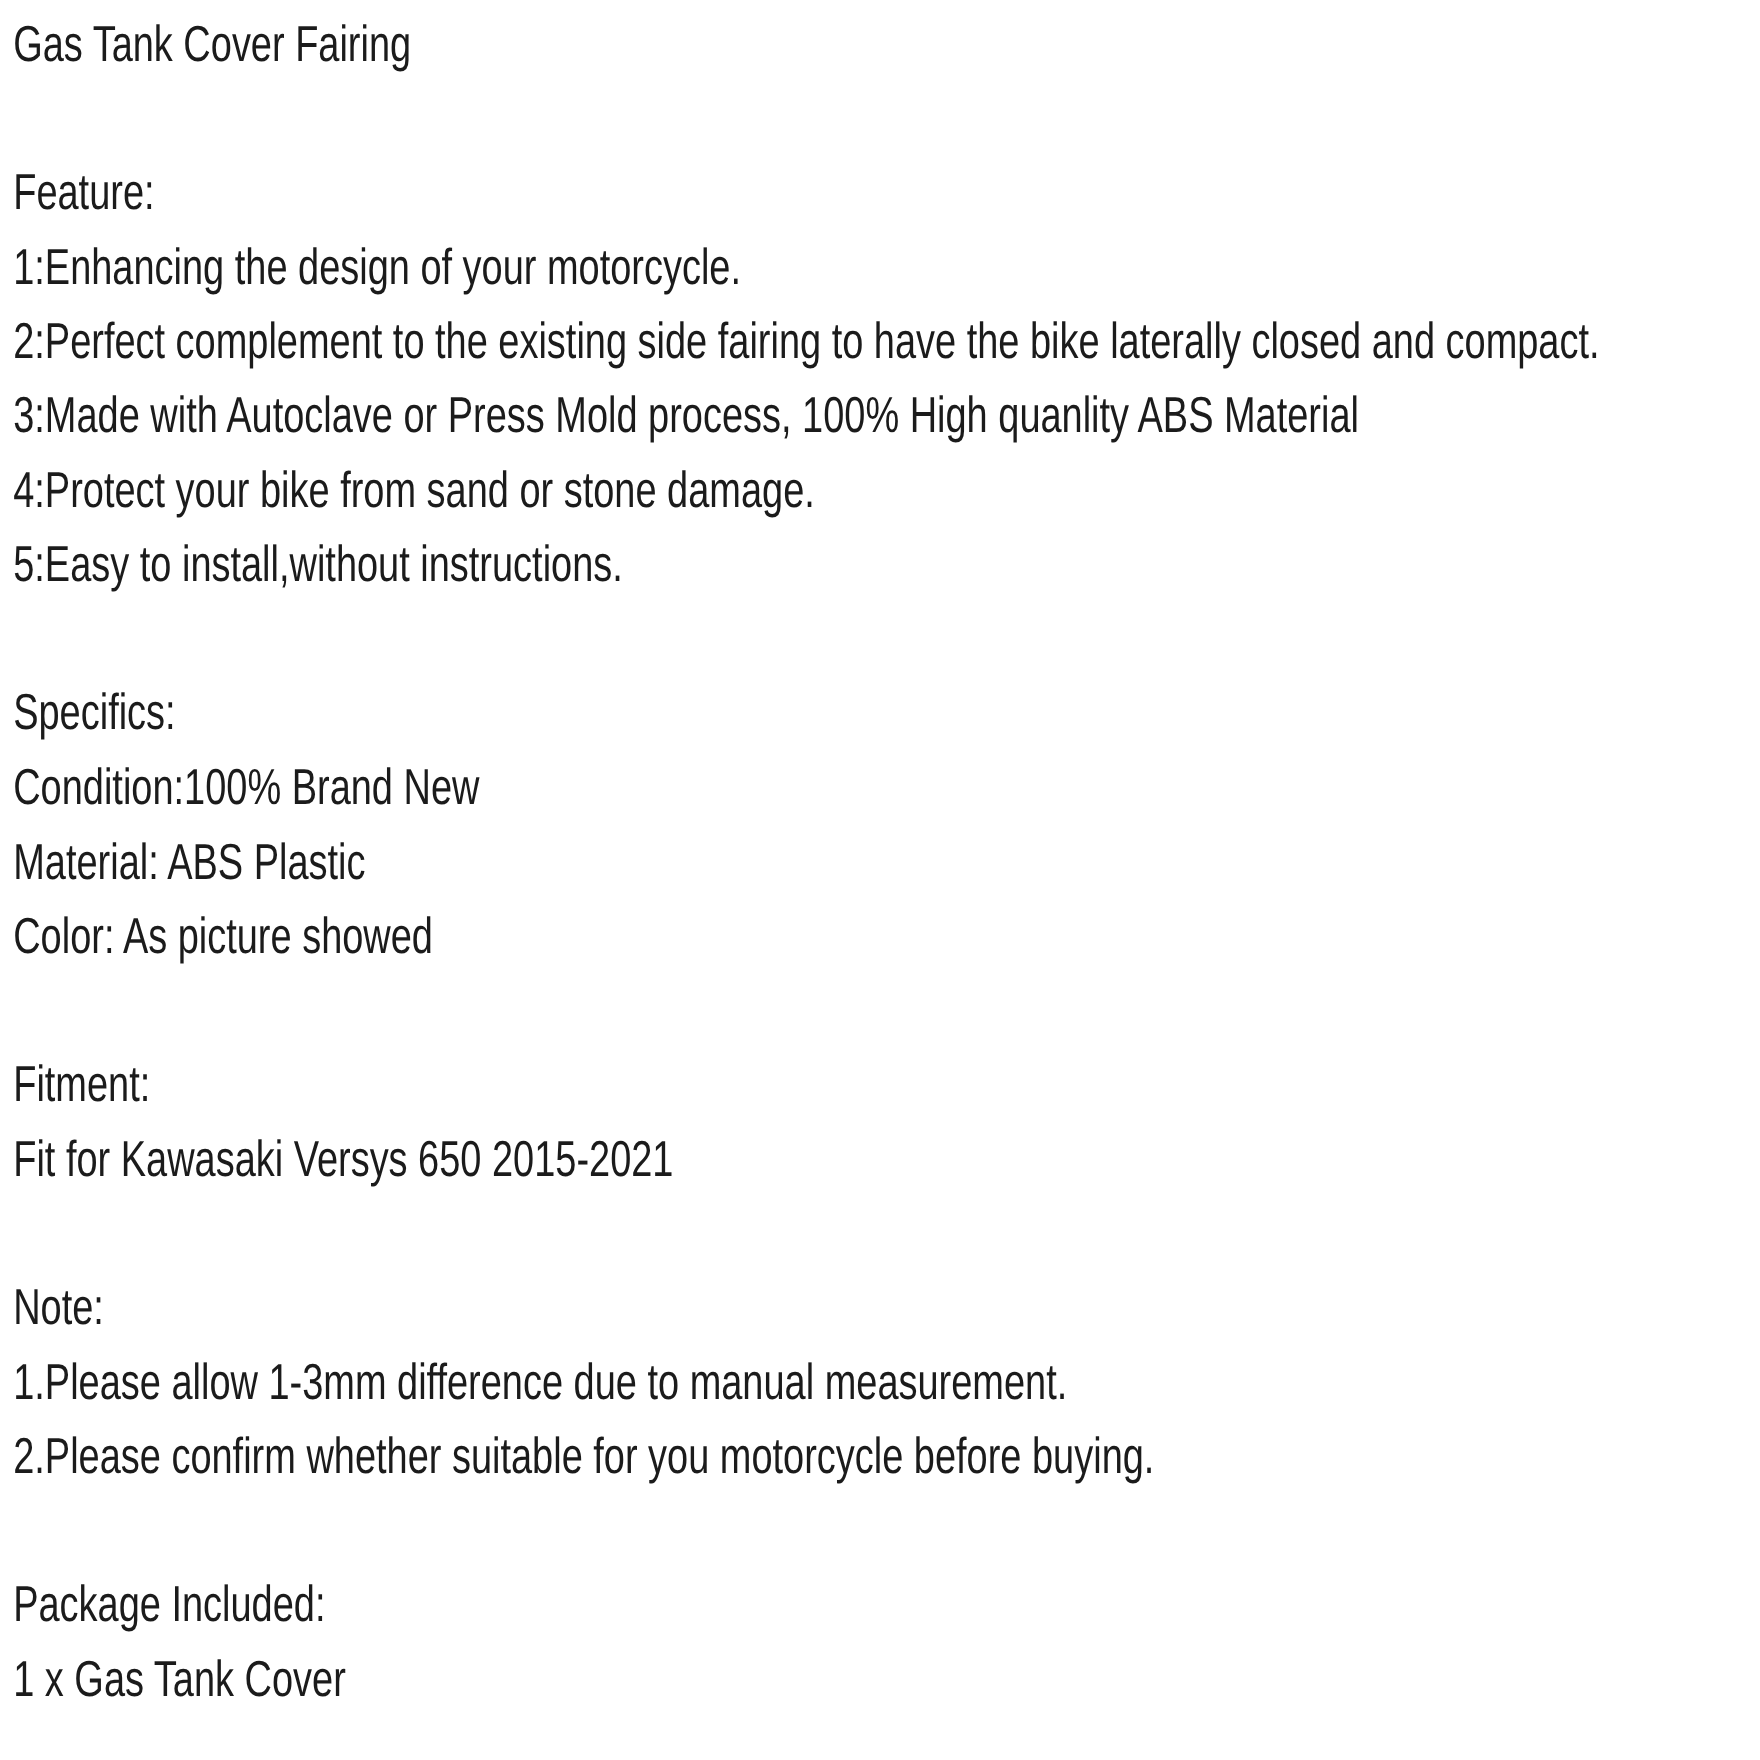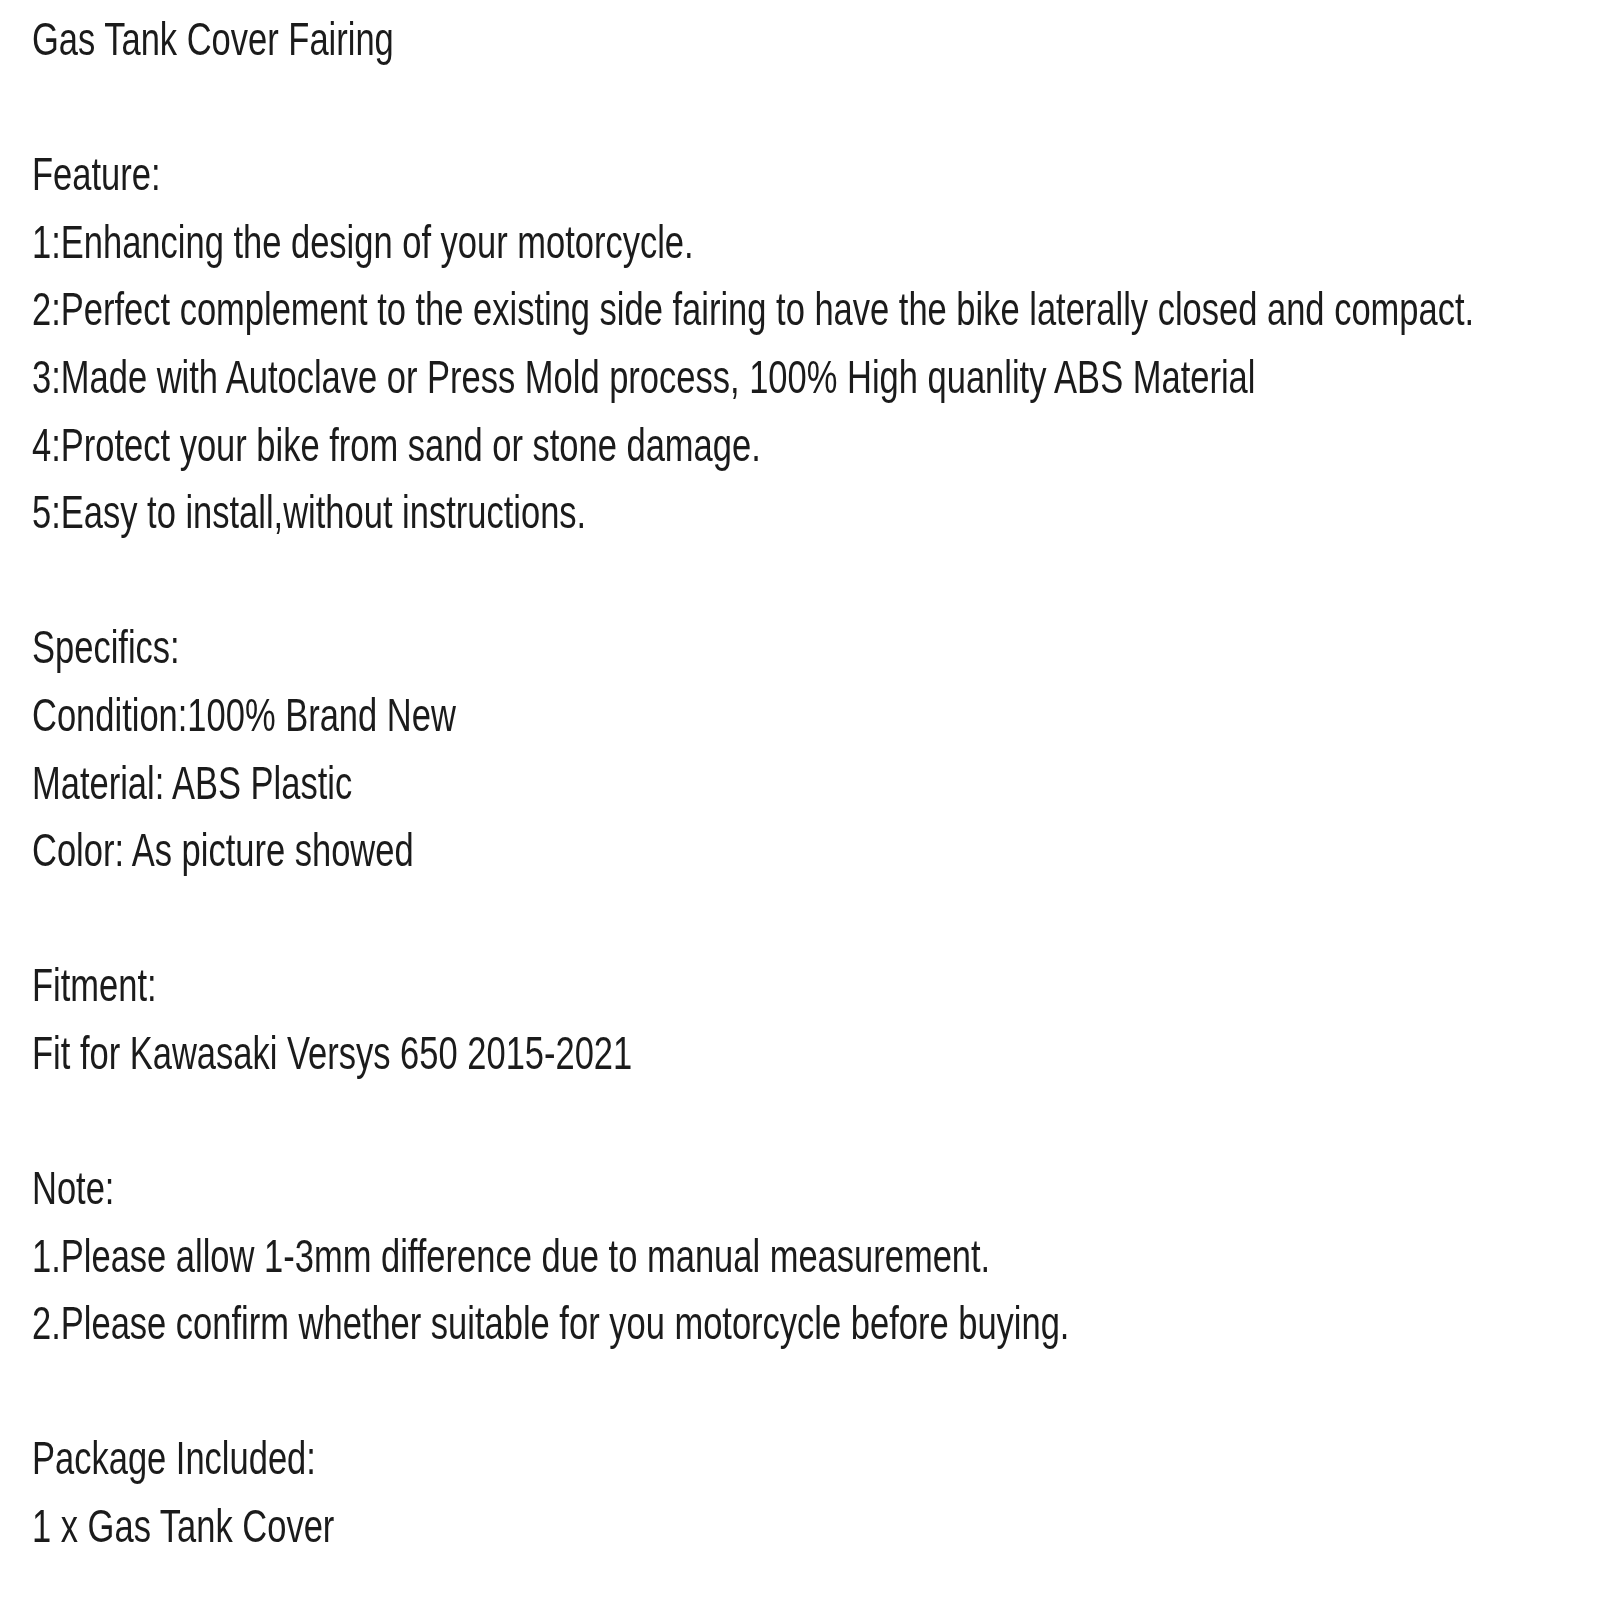--- a/index.html
+++ b/index.html
@@ -13,21 +13,20 @@
     height: 1600px;
     background: #ffffff;
     overflow: hidden;
   }
   .doc {
     padding: 6px 0 0 12px;
     font-family: "Liberation Sans", sans-serif;
     font-size: 46px;
     font-weight: 400;
     color: #1b1b1b;
-    margin-left: 20px;
   }
   .line {
     height: 67.6px;
     line-height: 67.6px;
     white-space: nowrap;
     transform: scaleX(0.75);
     transform-origin: left center;
   }
   .blank {
     height: 67.6px;

